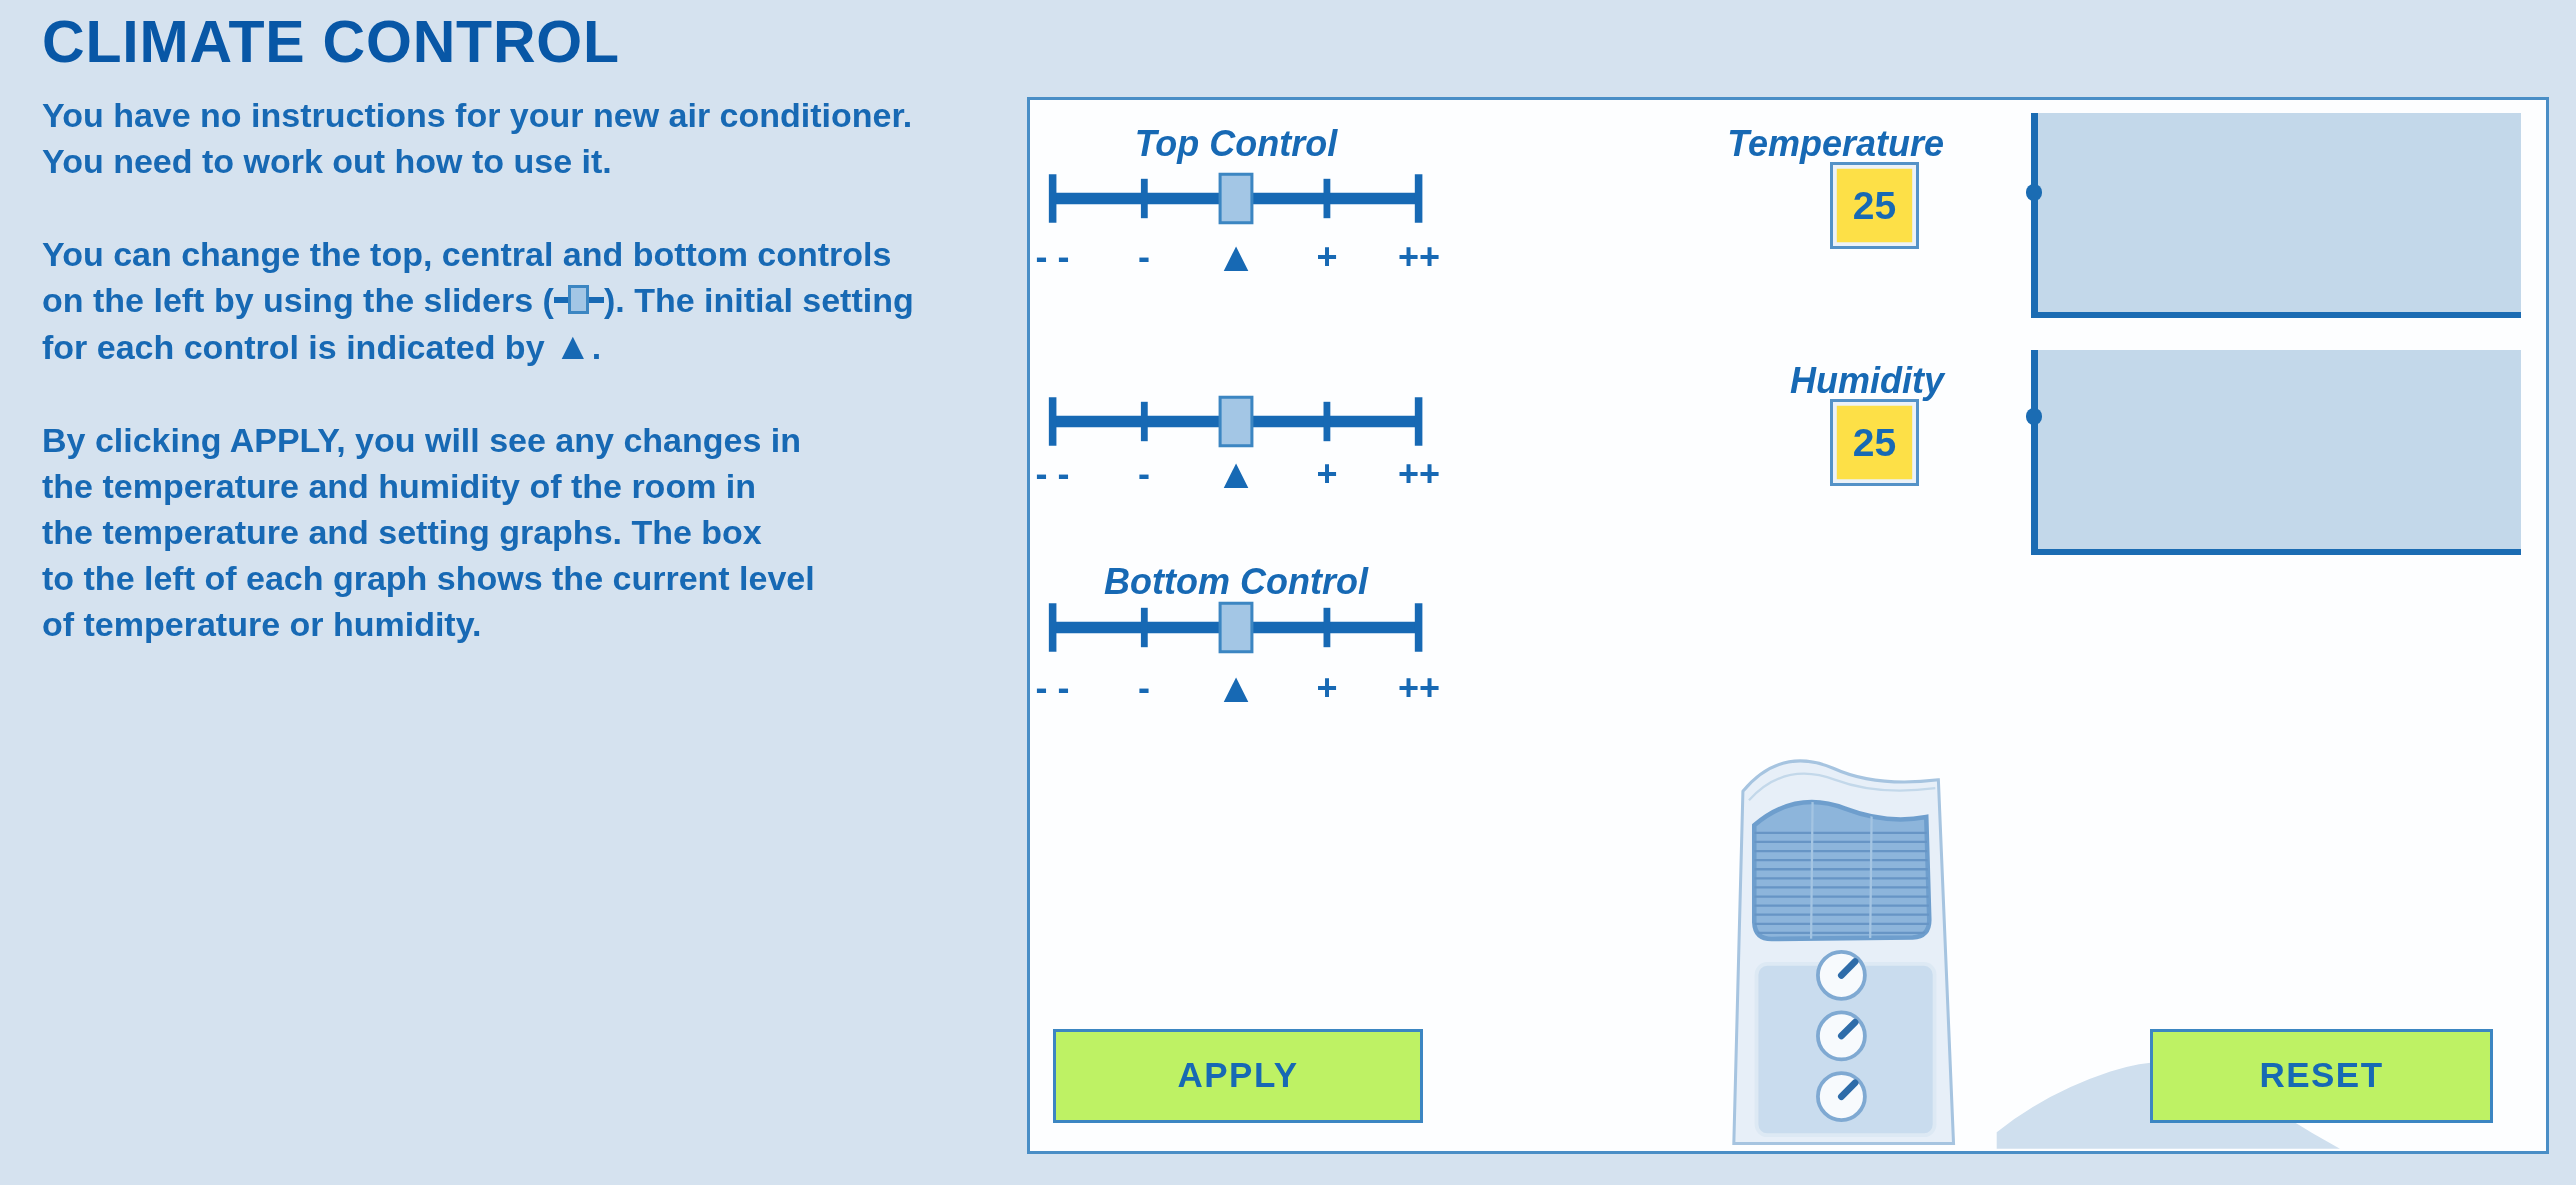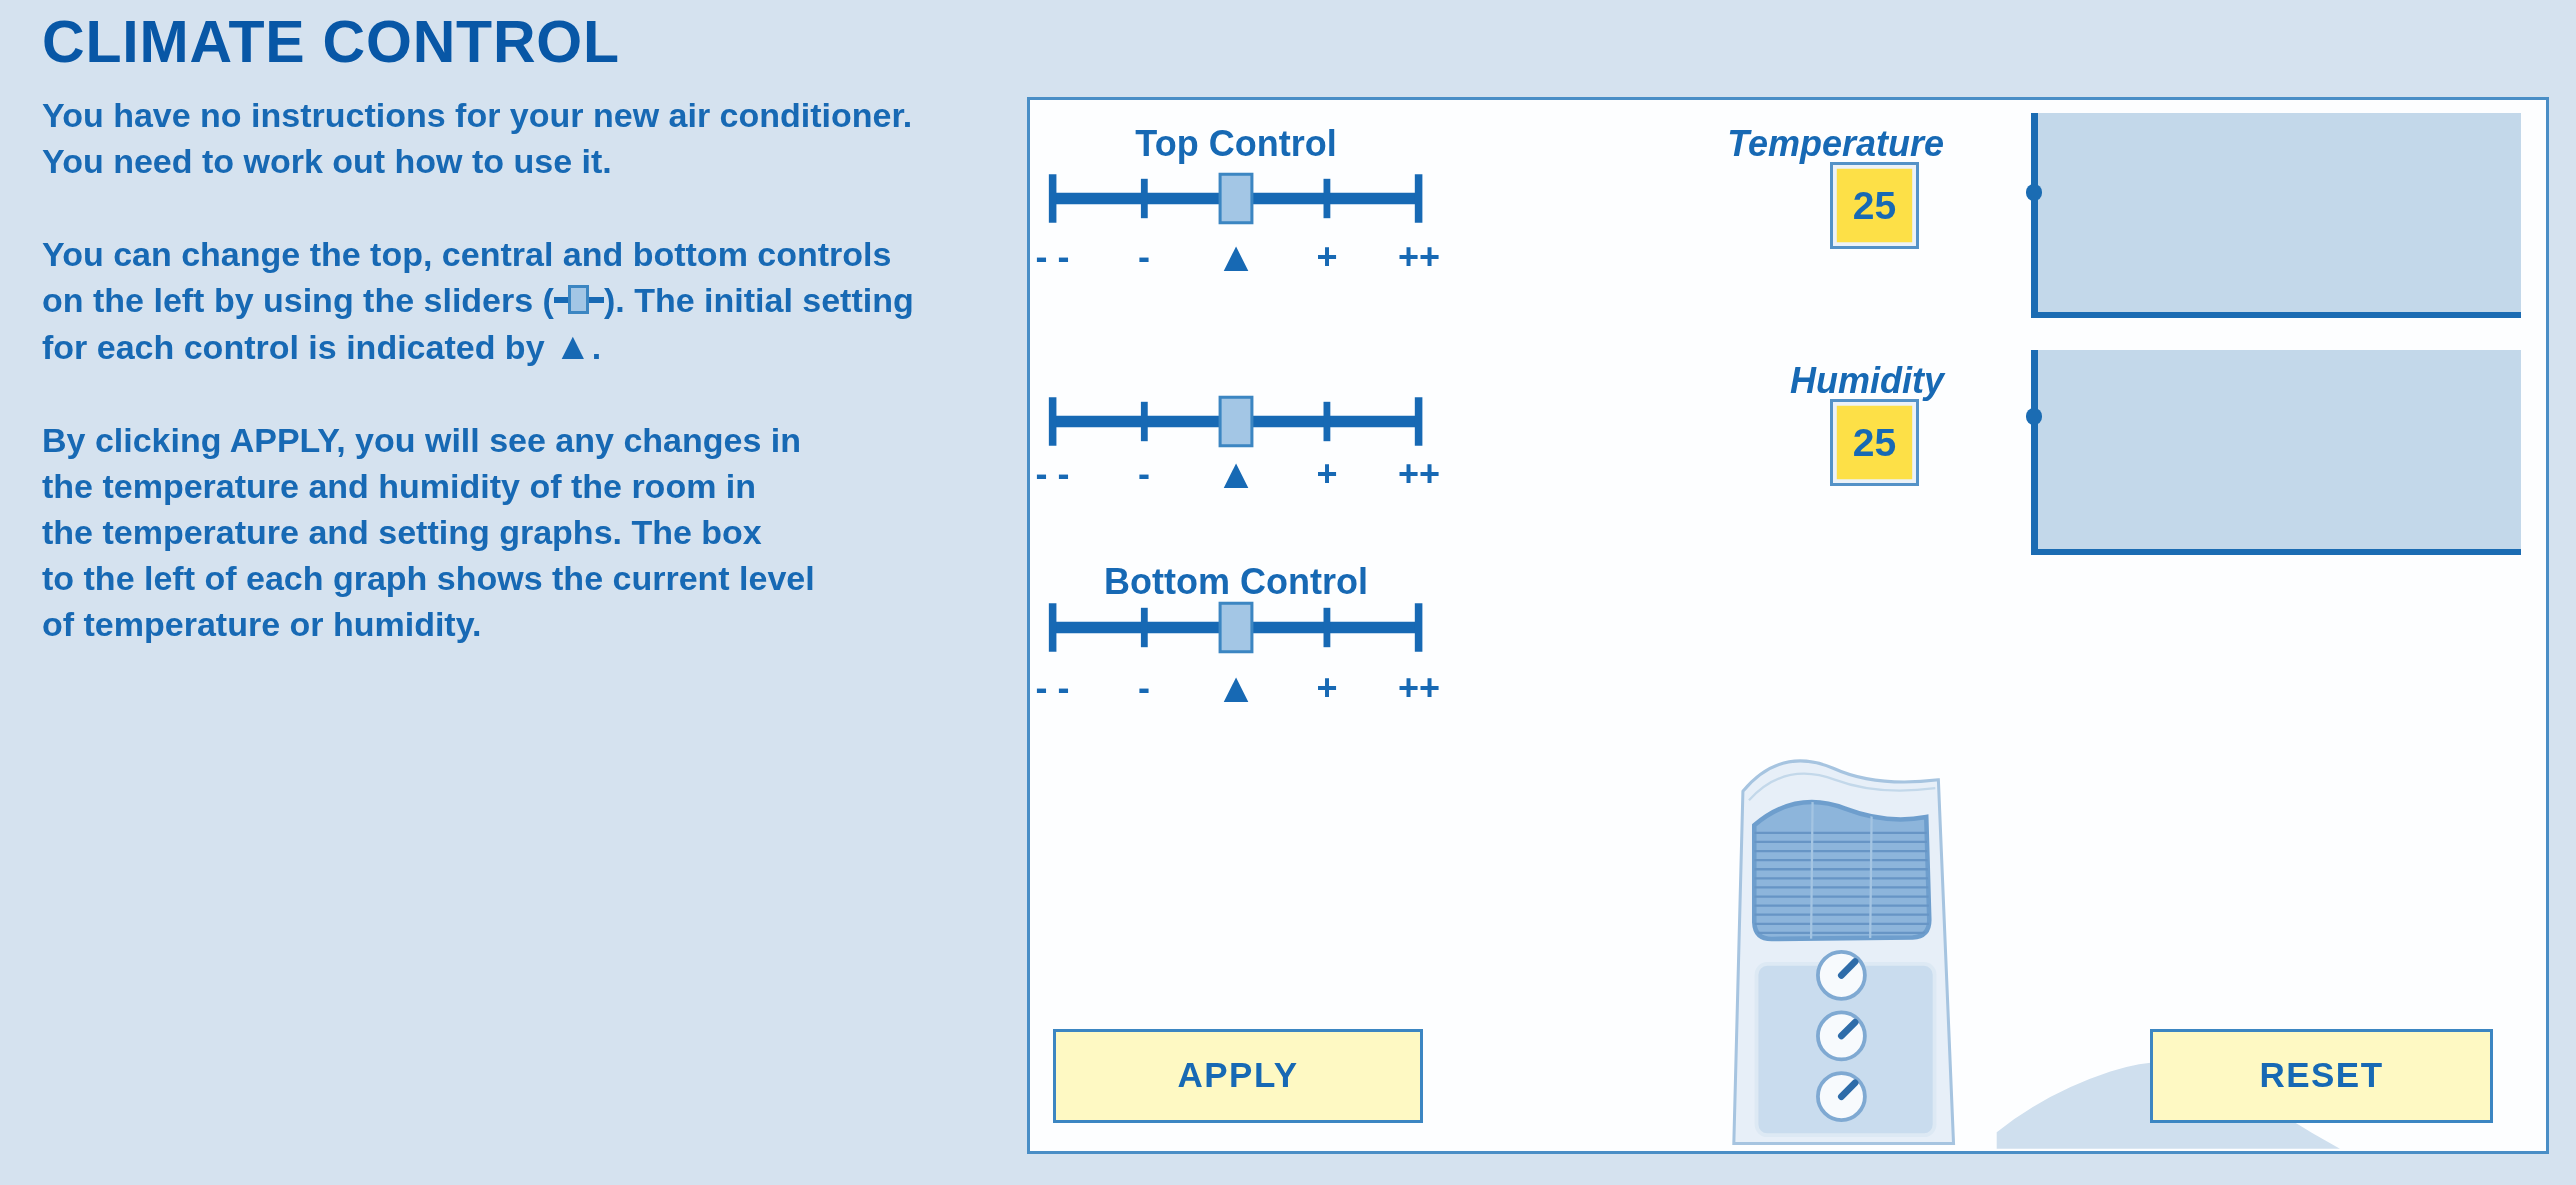--- a/index.html
+++ b/index.html
@@ -22,21 +22,21 @@
     background:#a3c6e5; border:3px solid #3c86c2; }
   .tri-glyph { color:#1769b4; font-size:38px; }
   
   .panel {
     position:absolute; left:1027px; top:97px; width:1522px; height:1057px;
     box-sizing:border-box; background:#fdfeff; border:3.8px solid #4a8ec6;
   }
   .slider-label, .readout-label {
     position:absolute; color:#1769b4; font-size:36px; font-weight:700; text-align:center;
   }
-  .slider-label { left:9px; width:394px; }
+  .slider-label { left:9px; width:394px;font-style:italic; }
   .slider-svg { position:absolute; left:9px; width:394px; height:99px; }
   .scale-row { position:absolute; left:9px; width:394px; height:42px; }
   .scale-row span {
     position:absolute; transform:translateX(-50%); white-space:nowrap;
     color:#1769b4; font-size:36px; font-weight:700; line-height:42px;
   }
   .scale-row .marker { font-size:42px; }
   .sl-0 { left:13.6px; } .sl-1 { left:105px; } .sl-2 { left:197px; } .sl-3 { left:288px; } .sl-4 { left:380px; }
   
   .readout-label { left:531px; width:383px; text-align:right;font-style:italic; }
@@ -46,21 +46,21 @@
     color:#1769b4; font-size:39px; font-weight:700; text-align:center; line-height:81px;
   }
   
   .graph { position:absolute; left:1001px; width:490px; height:205px; }
   .graph-plot { position:absolute; left:6.8px; top:0; right:0; bottom:6px; background:#c3d8ea; }
   .graph-yaxis { position:absolute; left:0; top:0; width:6.8px; height:100%; background:#1b6cb3; }
   .graph-xaxis { position:absolute; left:0; right:0; bottom:0; height:6px; background:#1b6cb3; }
   .level-dot { position:absolute; left:-5.3px; width:16.7px; height:16.7px; border-radius:50%; background:#1b6cb3; }
   
   .btn {
-    position:absolute; box-sizing:border-box; border:3.8px solid #3c86c2; background:#fef9c3;
+    position:absolute; box-sizing:border-box; border:3.8px solid #3c86c2; background:#bef264;
     color:#1769b4; font-size:35px; font-weight:700; letter-spacing:1.5px;
     text-align:center; line-height:85px; cursor:pointer;
   }
   .btn-apply { left:23px;  top:929px; width:370px; height:94px; }
   .btn-reset { left:1120px; top:929px; width:343px; height:94px; }
   
   .ac-svg { position:absolute; left:622px; top:638px; width:697px; height:411px; }
 </style>
 </head>
 <body>

